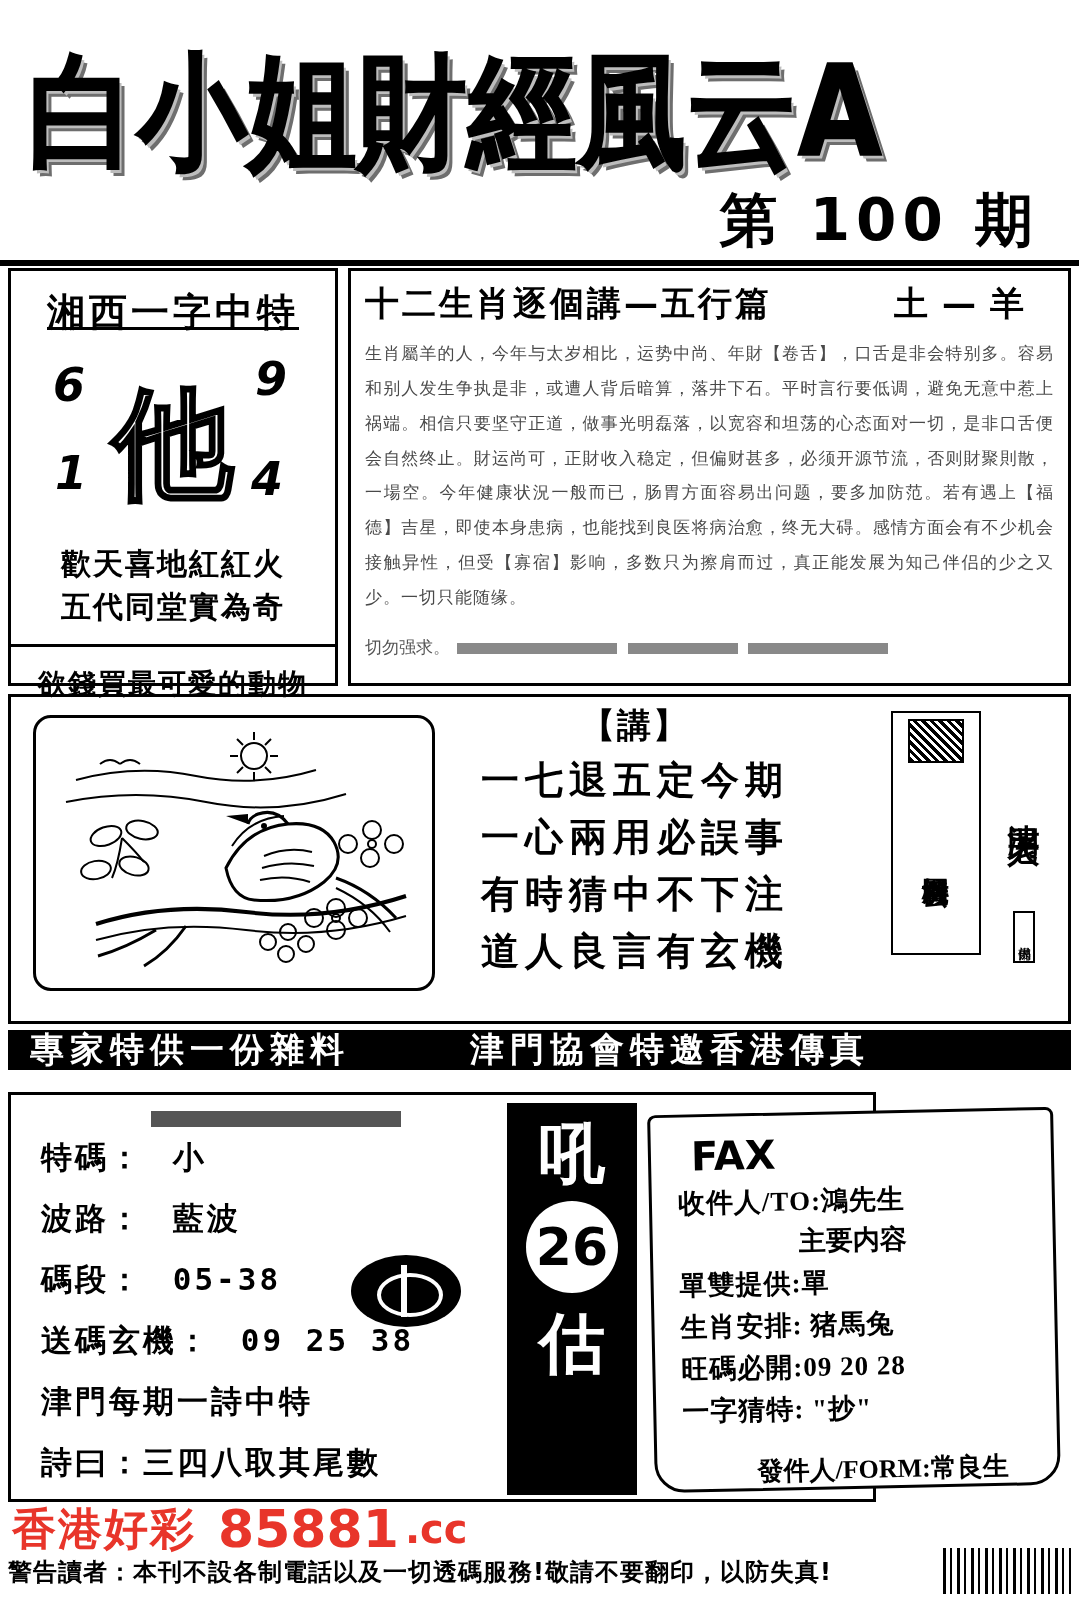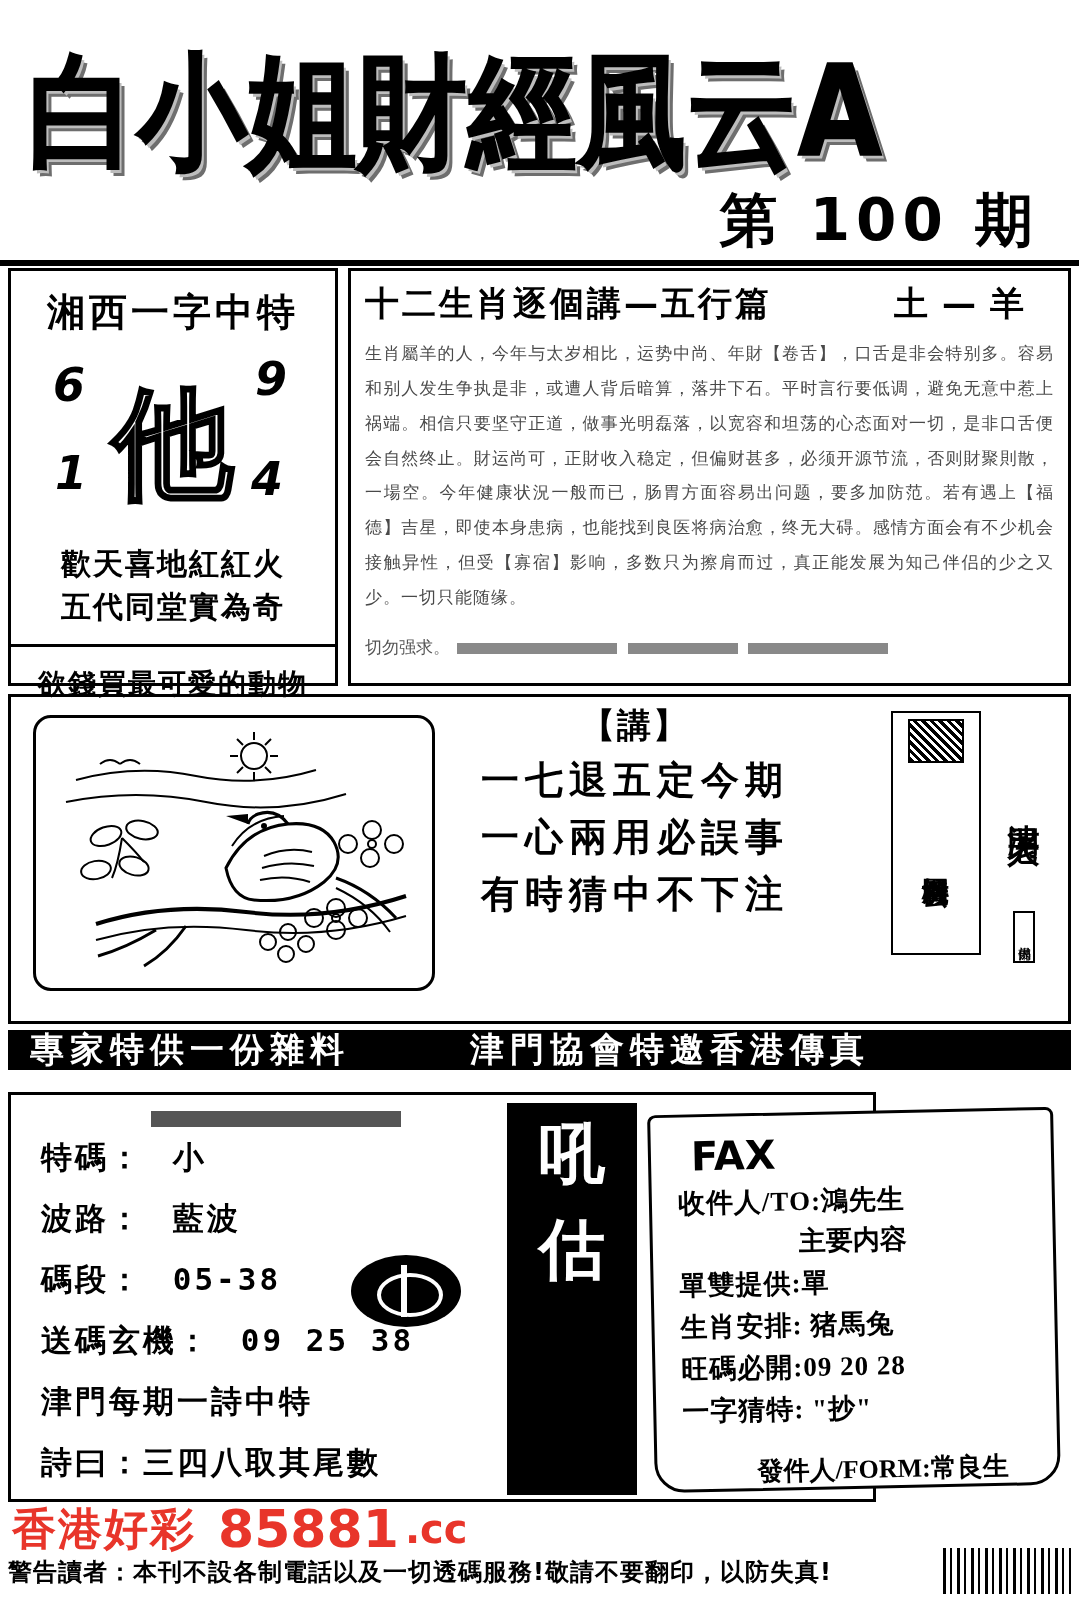--- a/index.html
+++ b/index.html
@@ -43,20 +43,21 @@
   .band1{position:absolute;left:8px;top:268px;width:1063px;height:420px;}
 
   .box-left{
     position:absolute;left:0;top:0;width:330px;height:418px;
     border:3px solid #000;box-sizing:border-box;
   }
   .bl-title{
     text-align:center;font-size:38px;font-weight:bold;
     letter-spacing:4px;margin-top:16px;
     font-family:"DejaVu Sans", sans-serif;
+    text-decoration:underline;
   }
   .bl-grid{position:relative;height:200px;margin-top:4px;}
   .bl-num{
     position:absolute;font-family:"DejaVu Sans", sans-serif;
     font-weight:bold;font-size:46px;font-style:italic;
   }
   .n-tl{left:42px;top:16px;}
   .n-tr{right:48px;top:10px;}
   .n-bl{left:44px;top:104px;}
   .n-br{right:52px;top:110px;}
@@ -315,20 +316,21 @@
             <circle cx="232" cy="224" r="8"></circle>
         </g>
       </svg>
     </div>
 
     <div class="verse">
       <div class="verse-head">【講】</div>
       <div class="verse-line">一七退五定今期</div>
       <div class="verse-line">一心兩用必誤事</div>
       <div class="verse-line">有時猜中不下注</div>
+      <div class="verse-line">道人良言有玄機</div>
     </div>
 
     <div class="seal">
       <div class="seal-img"></div>
       <div class="seal-text">玄機圖解</div>
     </div>
 
     <div class="oldman">
       <div class="oldman-text">津門老人</div>
       <div class="oldman-badge">內部提供</div>
@@ -365,20 +367,21 @@
       </div>
       <div class="dl-row">
         <span>詩曰：三四八取其尾數</span>
       </div>
     </div>
 
     <div class="logo"></div>
 
     <div class="shout">
       <span class="shout-c">吼</span>
+      <div class="circ">26</div>
       <span class="shout-c">估</span>
     </div>
 
     <div class="fax">
       <div class="fax-title">FAX</div>
       <div class="fax-row">收件人/TO:鴻先生</div>
       <div class="fax-center">主要内容</div>
       <div class="fax-row">單雙提供:單</div>
       <div class="fax-row">生肖安排: 猪馬兔</div>
       <div class="fax-row">旺碼必開:09 20 28</div>

